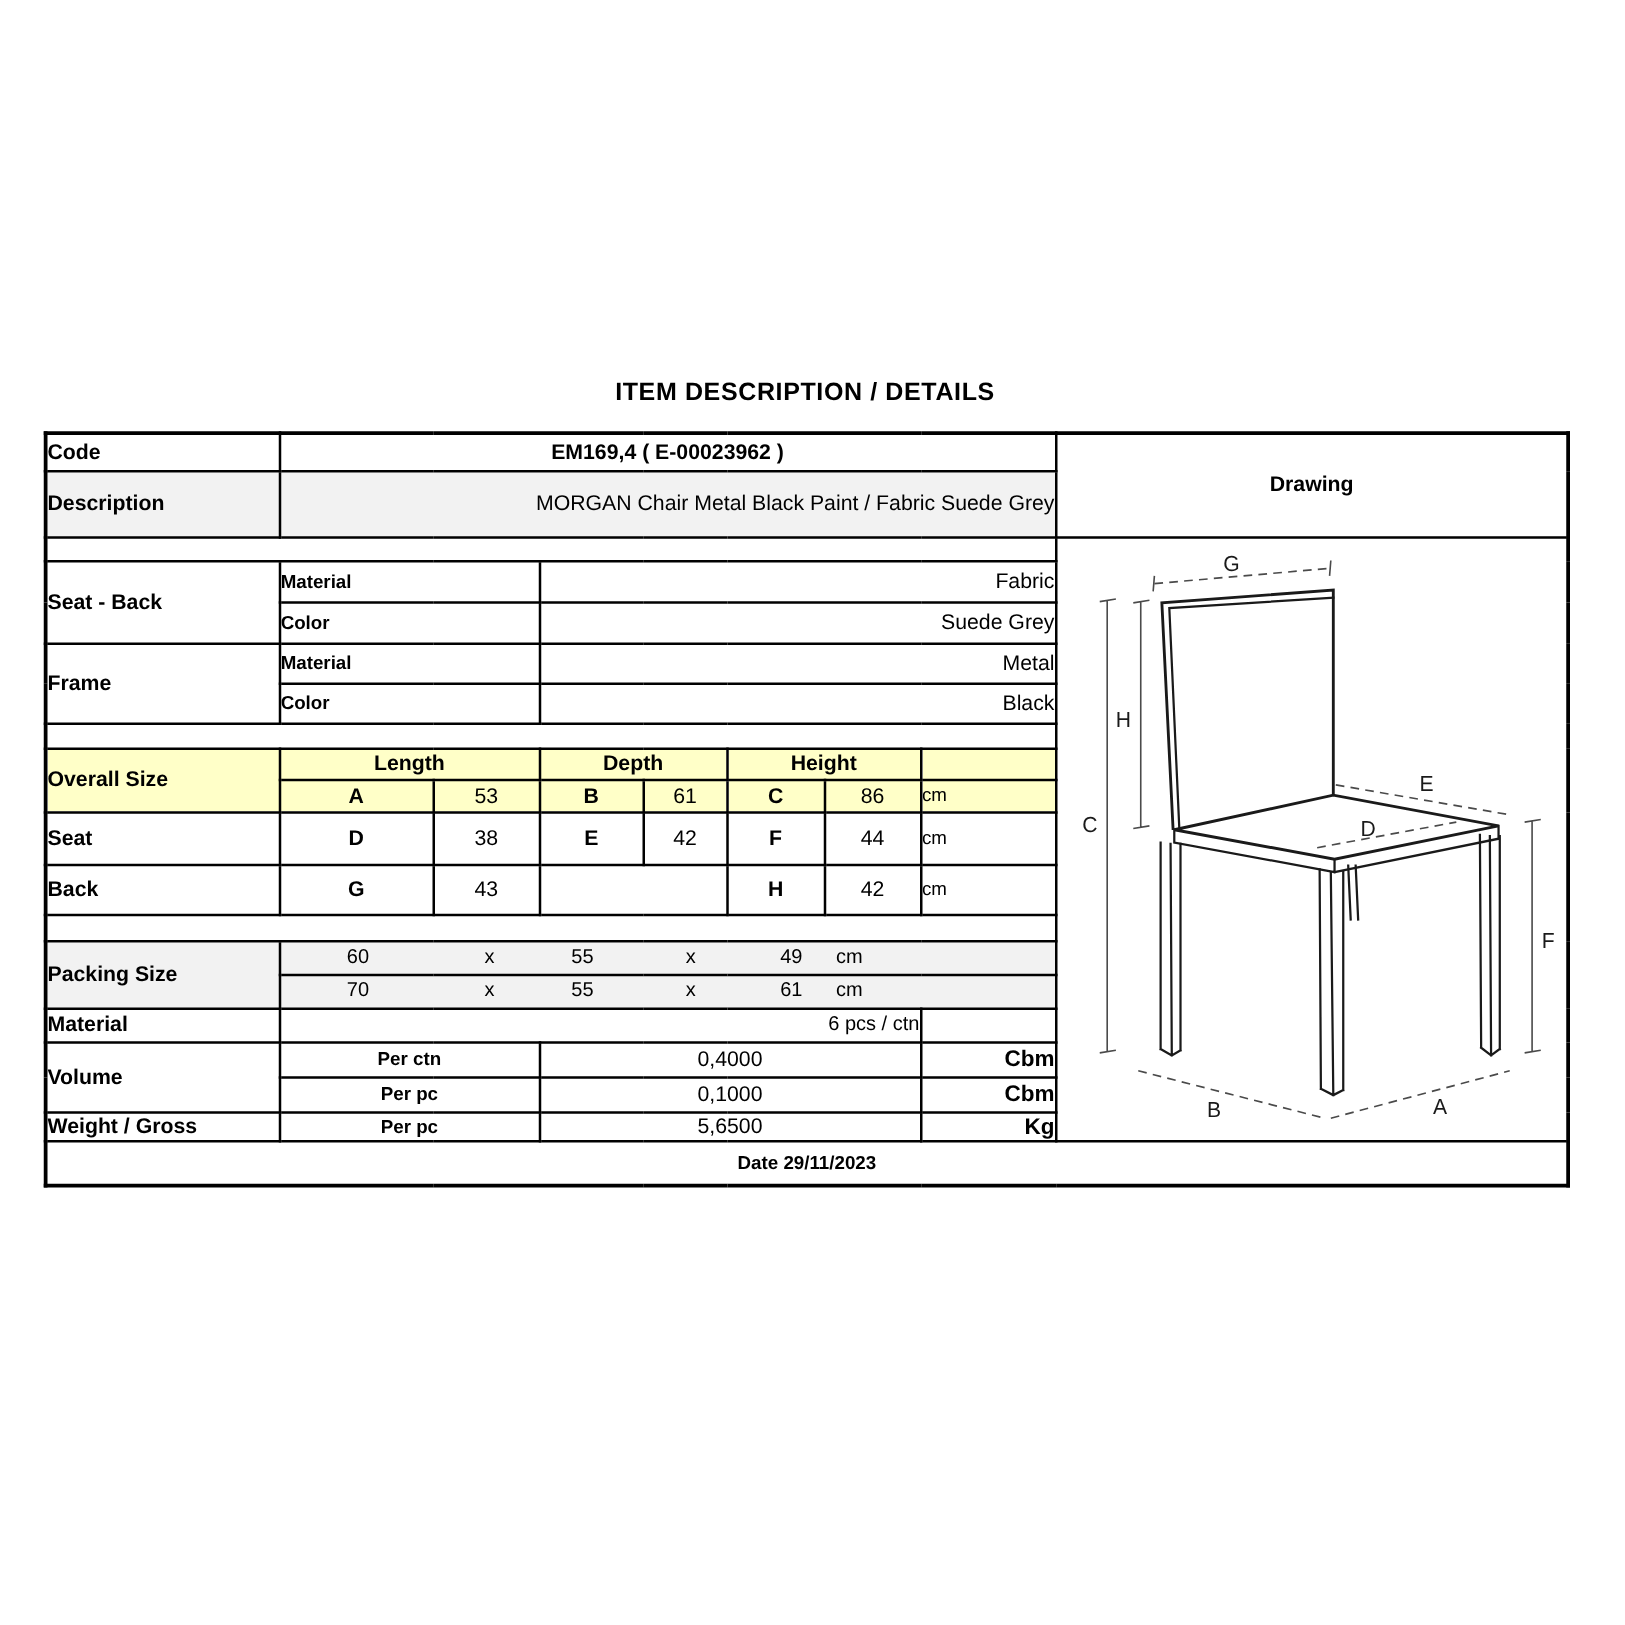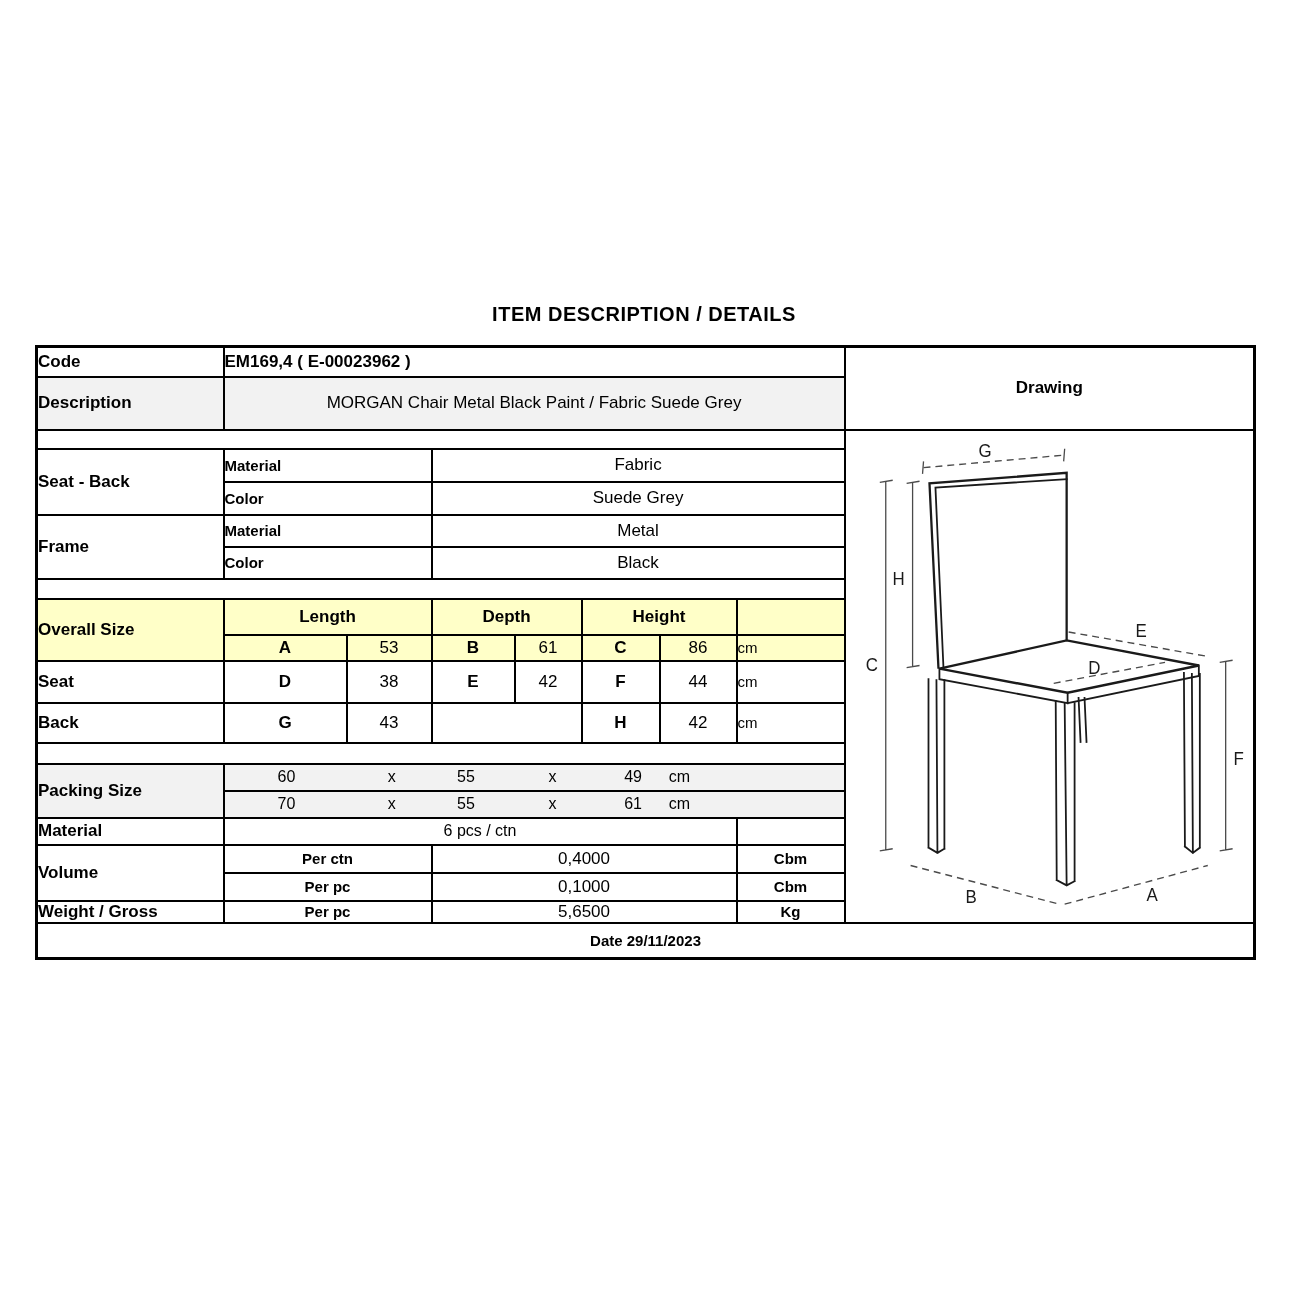--- a/index.html
+++ b/index.html
@@ -14,26 +14,26 @@
   table.spec{
     position:absolute;left:35px;top:345px;width:1218px;
     border-collapse:collapse;table-layout:fixed;
     border:3px solid #000;
   }
   table.spec td{border:2px solid #000;padding:0;overflow:hidden;vertical-align:middle;}
   td.lbl{font-size:17px;font-weight:bold;text-align:left;padding-left:5px;}
   td.sublbl{font-size:15px;font-weight:bold;text-align:left;padding-left:5px;}
   td.sublblc{font-size:15px;font-weight:bold;text-align:center;}
   td.hdr{font-size:17px;font-weight:bold;text-align:center;}
-  td.val{font-size:17px;font-weight:normal;text-align:center;}
-  td.valb{font-size:17px;font-weight:bold;text-align:left;}
+  td.val{font-size:17px;font-weight:normal;text-align:right;}
+  td.valb{font-size:17px;font-weight:bold;text-align:center;}
   td.letter{font-size:17px;font-weight:bold;text-align:center;}
   td.num{font-size:17px;font-weight:normal;text-align:center;}
   td.unit{font-size:15px;font-weight:normal;text-align:left;padding-left:5px;}
-  td.unitb{font-size:15px;font-weight:bold;text-align:center;padding-left:5px;}
+  td.unitb{font-size:18px;font-weight:bold;text-align:right;padding-left:5px;}
   td.datecell{font-size:15px;font-weight:bold;text-align:center;}
   td.drawhead{font-size:17px;font-weight:bold;text-align:center;}
   td.gray{background:#f2f2f2;}
   td.yel{background:#ffffc8;}
   td.drawarea{position:relative;background:#fff;}
   .spreadwrap{position:relative;width:100%;height:100%;}
   .spreadwrap span{
     position:absolute;top:50%;transform:translate(-50%,-50%);
     font-size:16px;font-weight:normal;white-space:nowrap;
   }
@@ -136,21 +136,21 @@
   </tr>
   <tr style="height:32px">
     <td class="sublbl" colspan="2">Color</td>
     <td class="val" colspan="5">Black</td>
   </tr>
 
   <tr style="height:20px">
         <td colspan="8"></td>
       </tr>
 
-  <tr style="height:36px">
+  <tr style="height:25px">
     <td class="lbl yel" rowspan="2">Overall Size</td>
     <td class="hdr yel" colspan="2">Length</td>
     <td class="hdr yel" colspan="2">Depth</td>
     <td class="hdr yel" colspan="2">Height</td>
     <td class="yel"></td>
   </tr>
   <tr style="height:26px">
     <td class="letter yel">A</td>
     <td class="num yel">53</td>
     <td class="letter yel">B</td>

